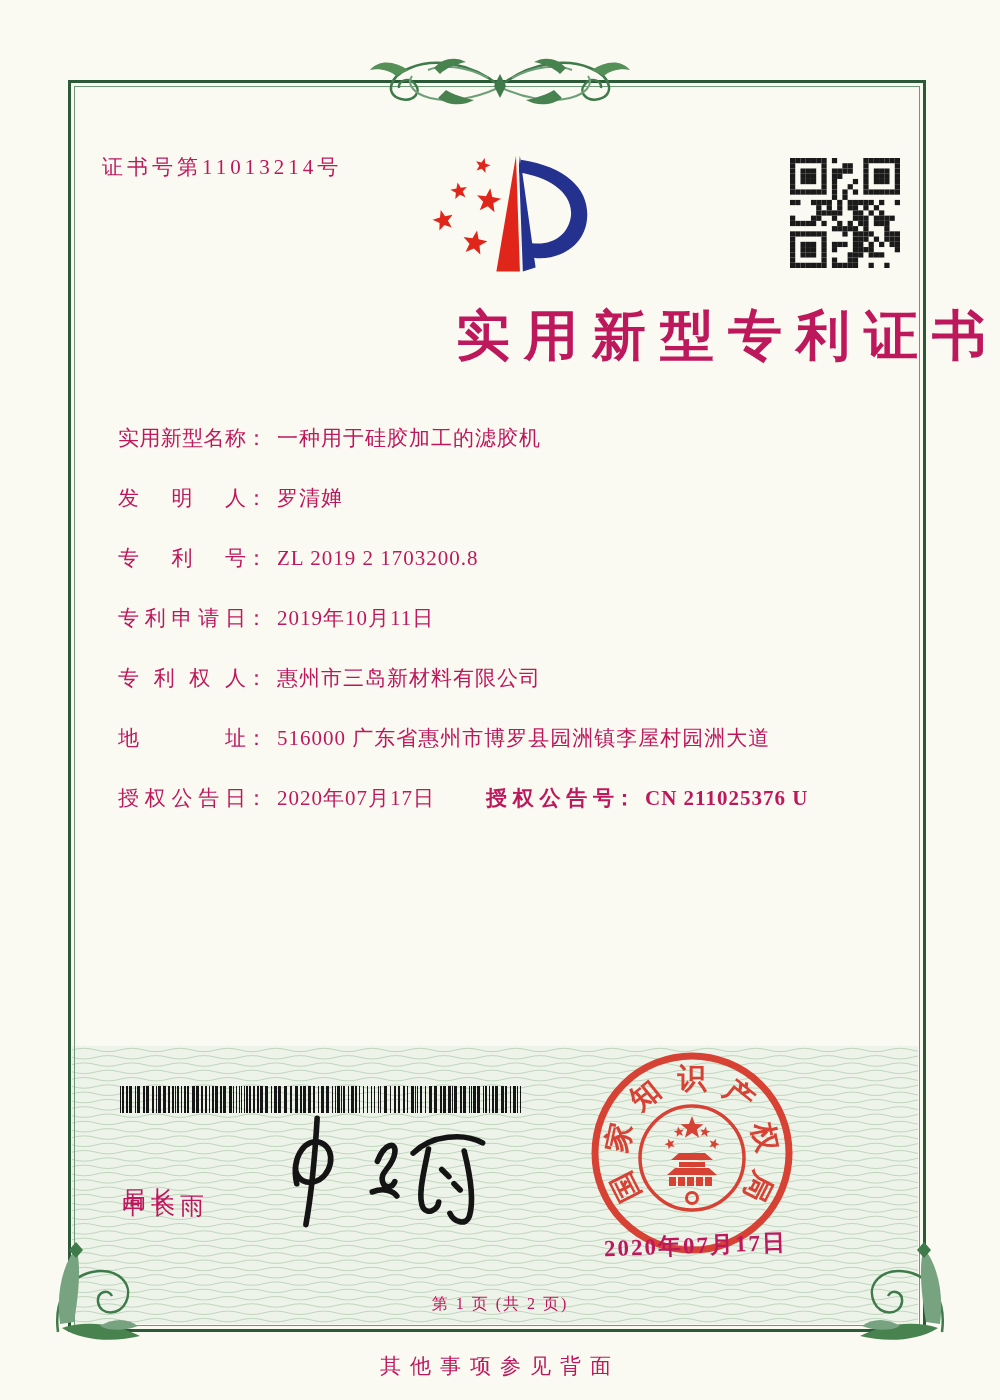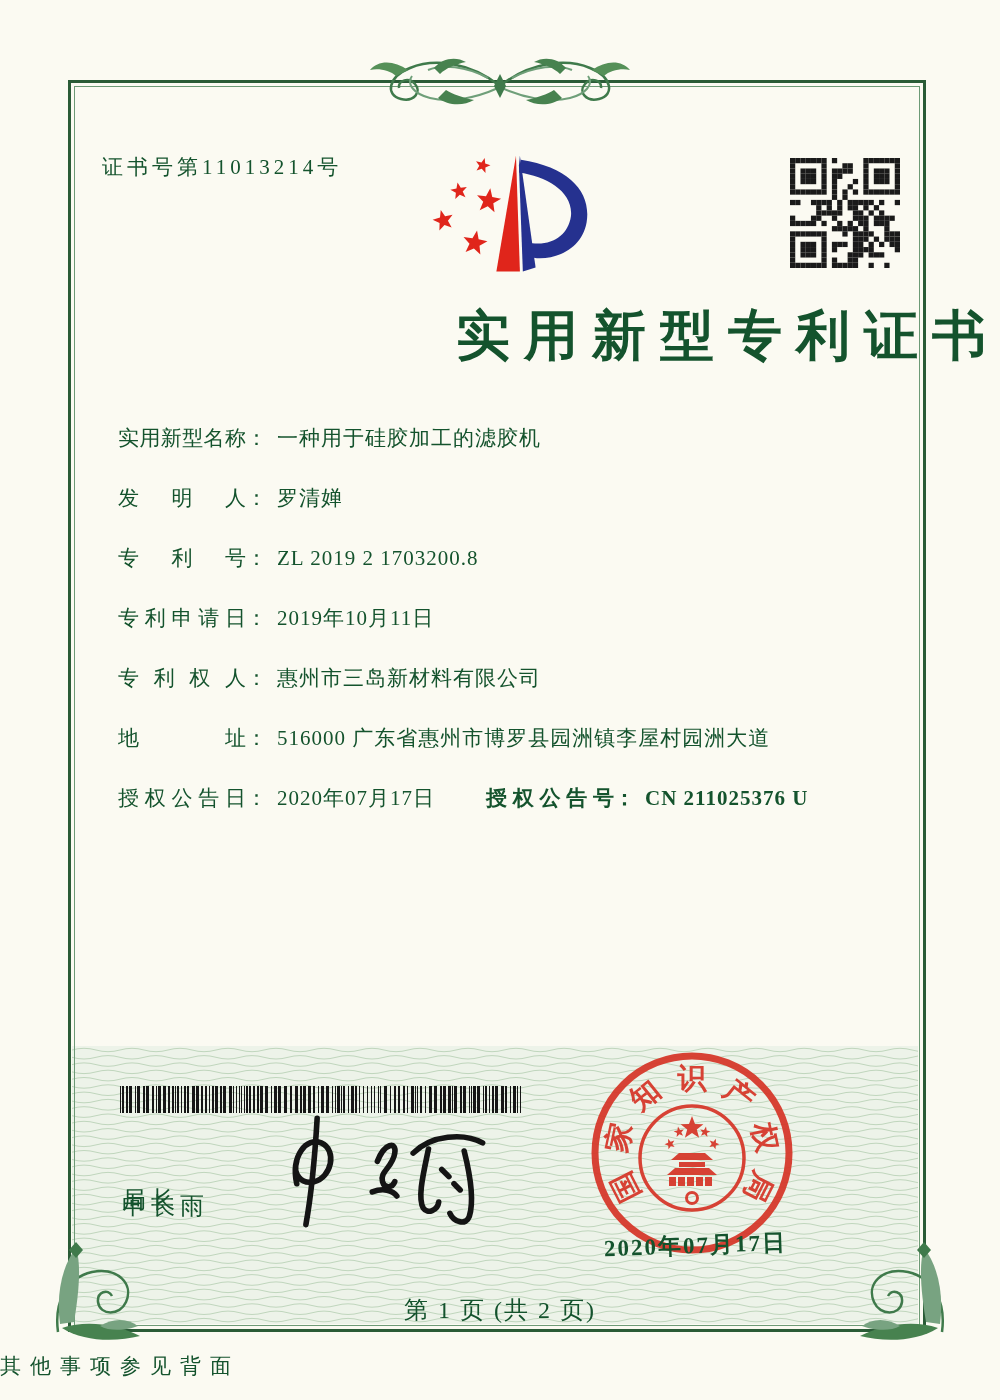--- a/index.html
+++ b/index.html
@@ -1,17 +1,17 @@
 <!DOCTYPE html>
 <html><head>
 <meta charset="utf-8">
 <style>
   html,body{margin:0;padding:0;background:#e9e9e4;}
   .page{position:relative;width:1000px;height:1400px;background:#fbfaf2;overflow:hidden;
-        font-family:"Liberation Serif","DejaVu Serif",serif;color:#14532d;}
+        font-family:"Liberation Serif","DejaVu Serif",serif;color:#be185d;}
   
   .frame{position:absolute;left:68px;top:80px;width:852px;height:1246px;
          border:3px solid #2a5b36;z-index:2;}
   .frame::after{content:"";position:absolute;inset:3px;border:1px solid #6d9a76;}
   
   .guilloche{position:absolute;left:72px;top:1046px;width:846px;height:278px;
              background:#edf3e9;z-index:1;}
   .guilloche svg{display:block;width:100%;height:100%;}
   
   .orn-top{position:absolute;left:338px;top:48px;width:324px;height:64px;z-index:3;}
@@ -35,23 +35,23 @@
             line-height:31px;text-align:justify;z-index:4;}
   .bodytext p{margin:0;text-indent:2em;}
   
   .barcode{position:absolute;left:120px;top:1086px;width:405px;height:27px;z-index:4;}
   .role{position:absolute;left:122px;top:1146px;font-size:24px;letter-spacing:5px;z-index:4;margin-top:38px;}
   .rolename{position:absolute;left:122px;top:1190px;font-size:24px;letter-spacing:5px;z-index:4;}
   .sig{position:absolute;left:262px;top:1100px;width:240px;height:142px;z-index:5;}
   .seal{position:absolute;left:587px;top:1048px;width:210px;height:210px;opacity:.92;z-index:5;}
   .sealdate{position:absolute;left:604px;top:1230px;font-size:23px;letter-spacing:2px;
             transform:rotate(-2deg);z-index:6;font-weight:bold;}
-  .pageinfo{position:absolute;left:0;right:0;top:1294px;text-align:center;font-size:24px;
+  .pageinfo{position:absolute;left:0;right:0;top:1294px;text-align:center;font-size:16px;
             letter-spacing:2px;z-index:4;}
-  .footnote{position:absolute;left:0;right:0;top:1352px;font-size:21px;
+  .footnote{position:absolute;left:0;right:0;top:1352px;text-align:center;font-size:21px;
             letter-spacing:9px;z-index:4;}
 </style>
 </head>
 <body>
 
 <div class="page">
 
   <div class="guilloche">
     <svg id="waves" viewBox="0 0 846 278" preserveAspectRatio="none">
         <path d="M0 4 q12 -3.4 24 0 q12 3.4 24 0 q12 -3.4 24 0 q12 3.4 24 0 q12 -3.4 24 0 q12 3.4 24 0 q12 -3.4 24 0 q12 3.4 24 0 q12 -3.4 24 0 q12 3.4 24 0 q12 -3.4 24 0 q12 3.4 24 0 q12 -3.4 24 0 q12 3.4 24 0 q12 -3.4 24 0 q12 3.4 24 0 q12 -3.4 24 0 q12 3.4 24 0 q12 -3.4 24 0 q12 3.4 24 0 q12 -3.4 24 0 q12 3.4 24 0 q12 -3.4 24 0 q12 3.4 24 0 q12 -3.4 24 0 q12 3.4 24 0 q12 -3.4 24 0 q12 3.4 24 0 q12 -3.4 24 0 q12 3.4 24 0 q12 -3.4 24 0 q12 3.4 24 0 q12 -3.4 24 0 q12 3.4 24 0 q12 -3.4 24 0 q12 3.4 24 0" fill="none" stroke="#c0d6bd" stroke-width="1"></path>

